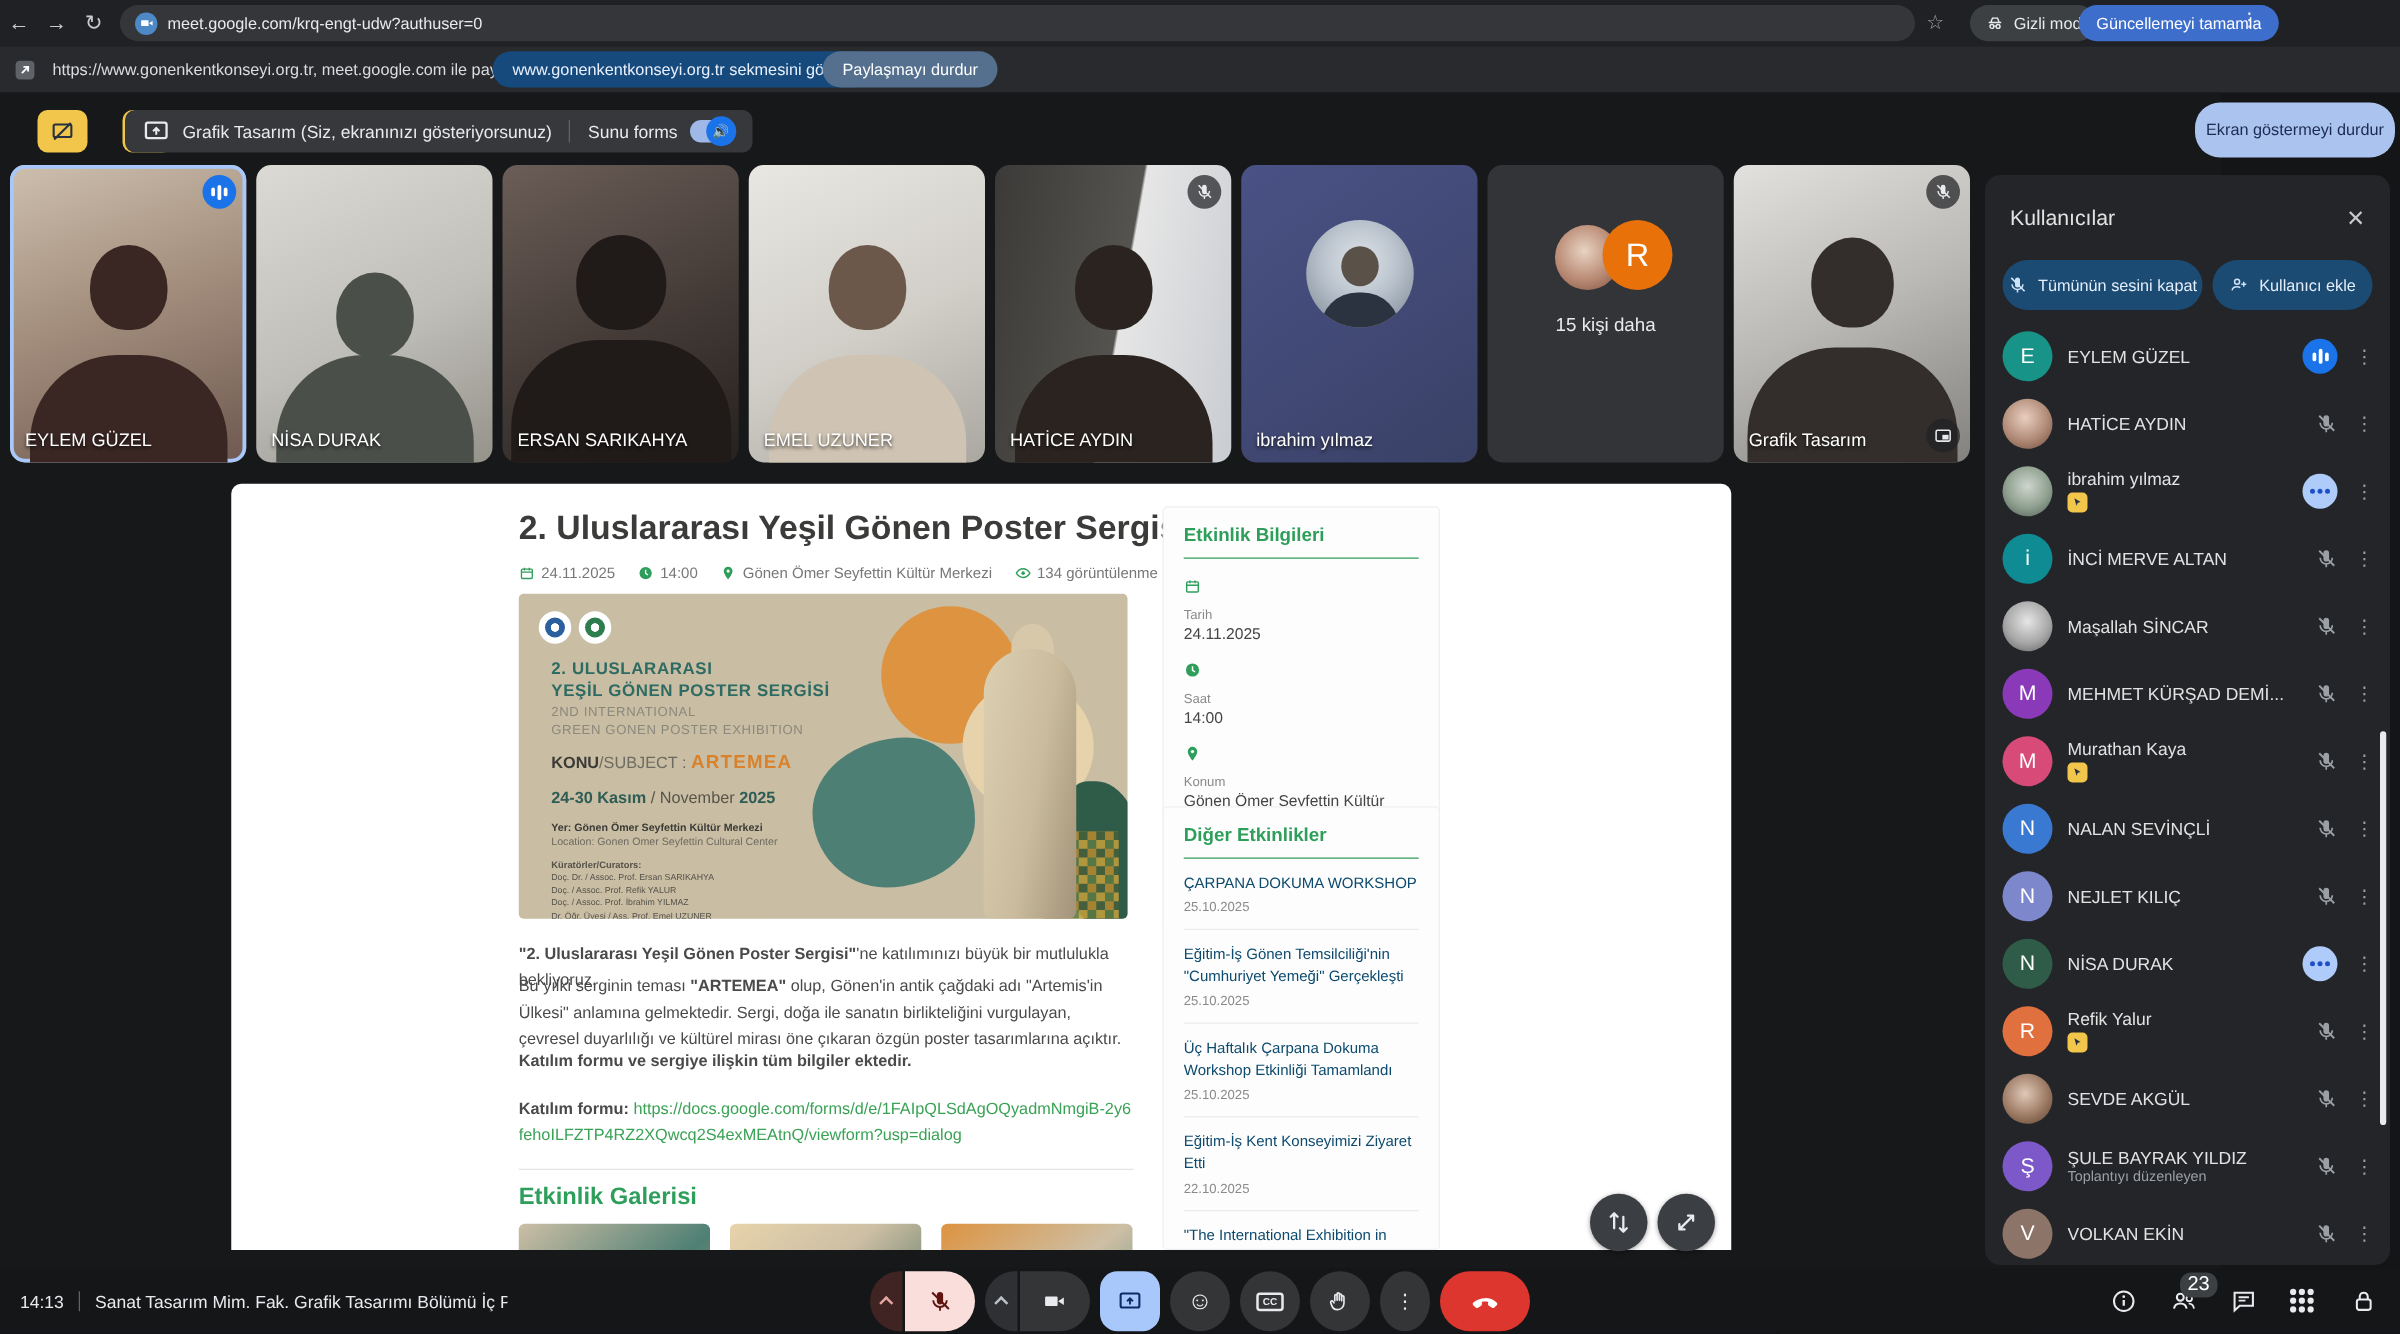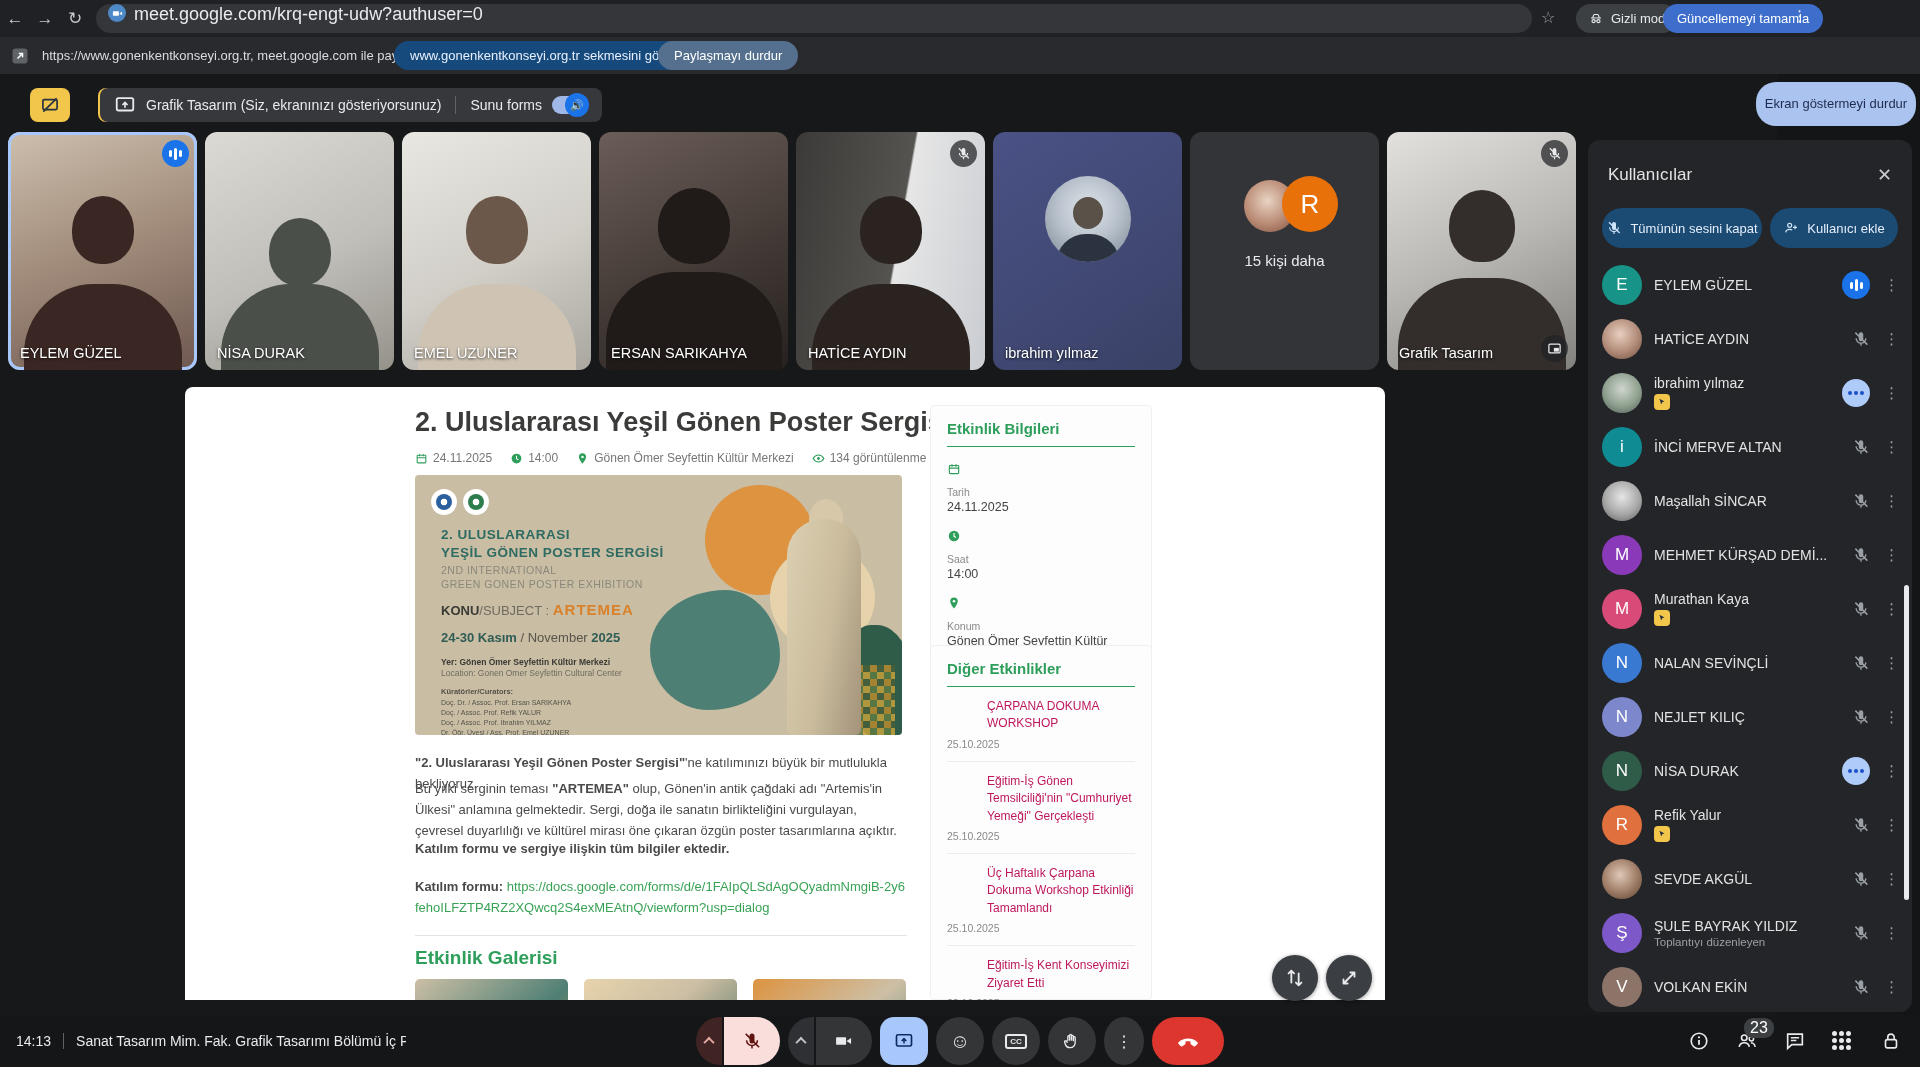--- a/index.html
+++ b/index.html
@@ -2,21 +2,21 @@
 <html><head>
 <meta charset="utf-8">
 <style>
   html,body{margin:0;padding:0;background:#141517;}
   *{box-sizing:border-box;font-family:"Liberation Sans",sans-serif;}
   #app{position:relative;width:1920px;height:1067px;overflow:hidden;background:#141517;}
 
   
   .topbar{position:absolute;left:0;top:0;width:1920px;height:37px;background:#202124;display:flex;align-items:center;}
   .navic{color:#c7cacd;font-size:17px;width:30px;text-align:center;cursor:pointer;}
-  .urlpill{position:absolute;left:96px;top:4px;width:1436px;height:29px;background:#35363a;border-radius:15px;display:flex;align-items:flex-start;padding:0 12px;color:#e8eaed;font-size:18px;gap:8px;}
+  .urlpill{position:absolute;left:96px;top:4px;width:1436px;height:29px;background:#35363a;border-radius:15px;display:flex;align-items:center;padding:0 12px;color:#e8eaed;font-size:13px;gap:8px;}
   .camdot{width:18px;height:18px;border-radius:50%;background:#4d88c7;display:flex;align-items:center;justify-content:center;flex:none;}
   .camdot svg{width:11px;height:11px;color:#fff;}
   .star{position:absolute;left:1541px;top:8px;color:#9aa0a6;font-size:16px;}
   .gizli{position:absolute;left:1576px;top:4px;height:29px;background:#3c4043;border-radius:15px;display:flex;align-items:center;gap:7px;padding:0 12px;color:#e8eaed;font-size:13px;}
   .gizli svg{width:16px;height:16px;color:#e8eaed;}
   .updbtn{position:absolute;left:1663px;top:4px;height:29px;background:#3e6ecb;border-radius:15px;display:flex;align-items:center;padding:0 14px;color:#fff;font-size:13px;cursor:pointer;}
   .kebab-top{position:absolute;left:1792px;top:7px;color:#e8eaed;font-size:15px;cursor:pointer;}
 
   
   .banner{position:absolute;left:0;top:37px;width:1920px;height:37px;background:#292a2d;display:flex;align-items:center;}
@@ -107,21 +107,21 @@
   .th2{background:linear-gradient(140deg,#e7d3ab 0%,#cdbfa5 40%,#2f5c49 100%);}
   .th3{background:linear-gradient(140deg,#dd9340 0%,#cdbfa5 50%,#4e7f74 100%);}
   .sidecard{position:absolute;left:745px;width:222px;background:#fdfdfd;border:1px solid #f0f0f0;border-radius:4px;padding:14px 16px;}
   .sctitle{font-size:15px;font-weight:bold;color:#2e9e5b;padding-bottom:9px;border-bottom:1px solid #2e9e5b;}
   .inforow{display:flex;gap:10px;margin-top:13px;flex-direction:column;}
   .inforow svg{width:14px;height:14px;color:#2e9e5b;flex:none;margin-top:2px;}
   .inflabel{font-size:10.5px;color:#8a8a8a;}
   .infval{font-size:12.5px;color:#444;margin-top:2px;}
   .evitem{padding:11px 0;border-bottom:1px solid #ececec;}
   .evitem:last-child{border-bottom:none;}
-  .evt{font-size:12px;color:#be185d;line-height:1.45;margin-left:40px;}
+  .evt{font-size:12px;color:#0c4a6e;line-height:1.45;}
   .evd{font-size:10.5px;color:#8a8a8a;margin-top:5px;}
   .fab{position:absolute;width:46px;height:46px;border-radius:50%;background:#3b3e42;display:flex;align-items:center;justify-content:center;color:#e8eaed;cursor:pointer;box-shadow:0 1px 4px rgba(0,0,0,.4);}
   .fab svg{width:22px;height:22px;}
 
   
   .panel{position:absolute;left:1588px;top:66px;width:324px;height:872px;background:#232528;border-radius:12px;overflow:hidden;}
   .ptop{display:flex;align-items:center;justify-content:space-between;padding:24px 20px 18px 20px;}
   .ptop .ttl{color:#e3e3e3;font-size:17px;}
   .pclose{color:#c7cacd;font-size:18px;cursor:pointer;}
   .pbtns{display:flex;gap:8px;padding:4px 14px 10px 14px;}
@@ -345,29 +345,29 @@
               <i></i>
             </div>
           </div>
         <span class="nm">EYLEM GÜZEL</span>
       </div>
       <div class="tile t2" style="--sc:#4b4f4a">
         <div class="head" style="top:86px"></div>
           <div class="torso"></div>
         <span class="nm">NİSA DURAK</span>
       </div>
+      <div class="tile t4" style="--sc:#201b19">
+        <div class="head" style="width:72px;height:76px;top:56px"></div>
+          <div class="torso" style="width:176px;height:104px"></div>
+        <span class="nm">ERSAN SARIKAHYA</span>
+      </div>
       <div class="tile t3" style="--sc:#6b584a">
         <div class="head"></div>
           <div class="torso" style="background:#cfc4b4"></div>
         <span class="nm">EMEL UZUNER</span>
-      </div>
-      <div class="tile t4" style="--sc:#201b19">
-        <div class="head" style="width:72px;height:76px;top:56px"></div>
-          <div class="torso" style="width:176px;height:104px"></div>
-        <span class="nm">ERSAN SARIKAHYA</span>
       </div>
       <div class="tile t5" style="--sc:#2b2320">
         <div class="head"></div>
           <div class="torso"></div>
         <div class="badge-tr">
             <svg>
               <use href="#i-micoff"></use>
             </svg>
           </div>
         <span class="nm">HATİCE AYDIN</span>

